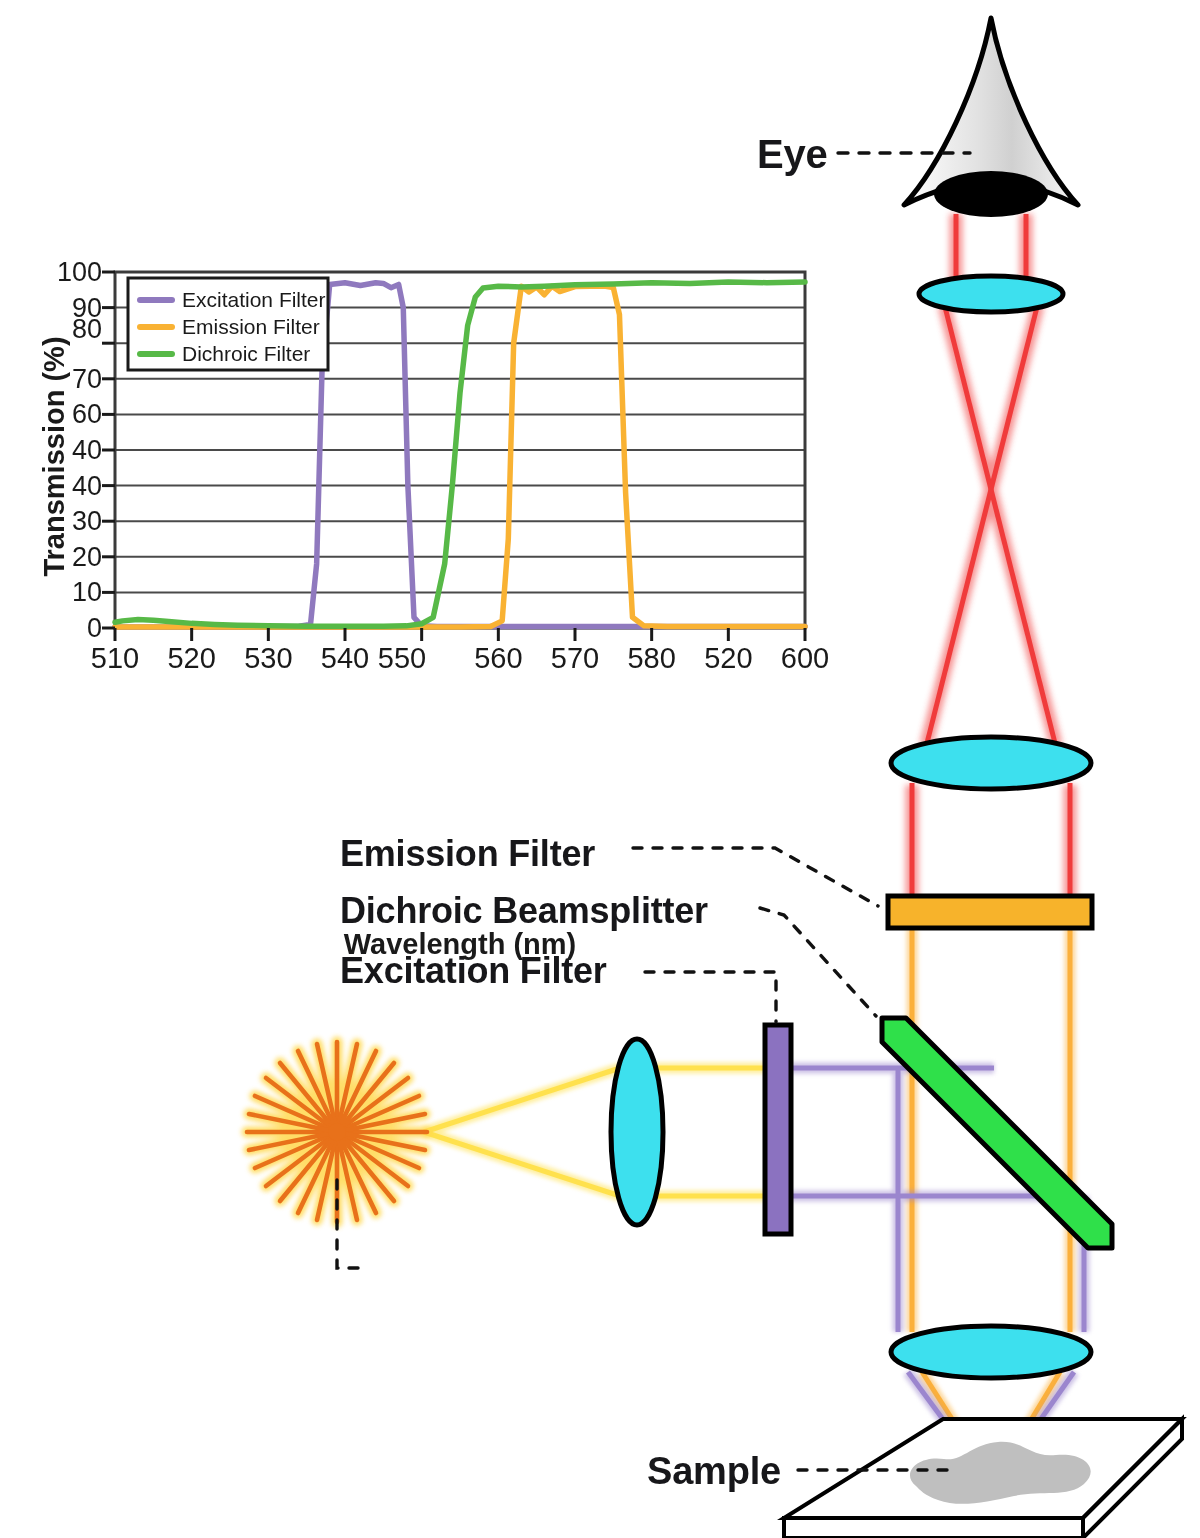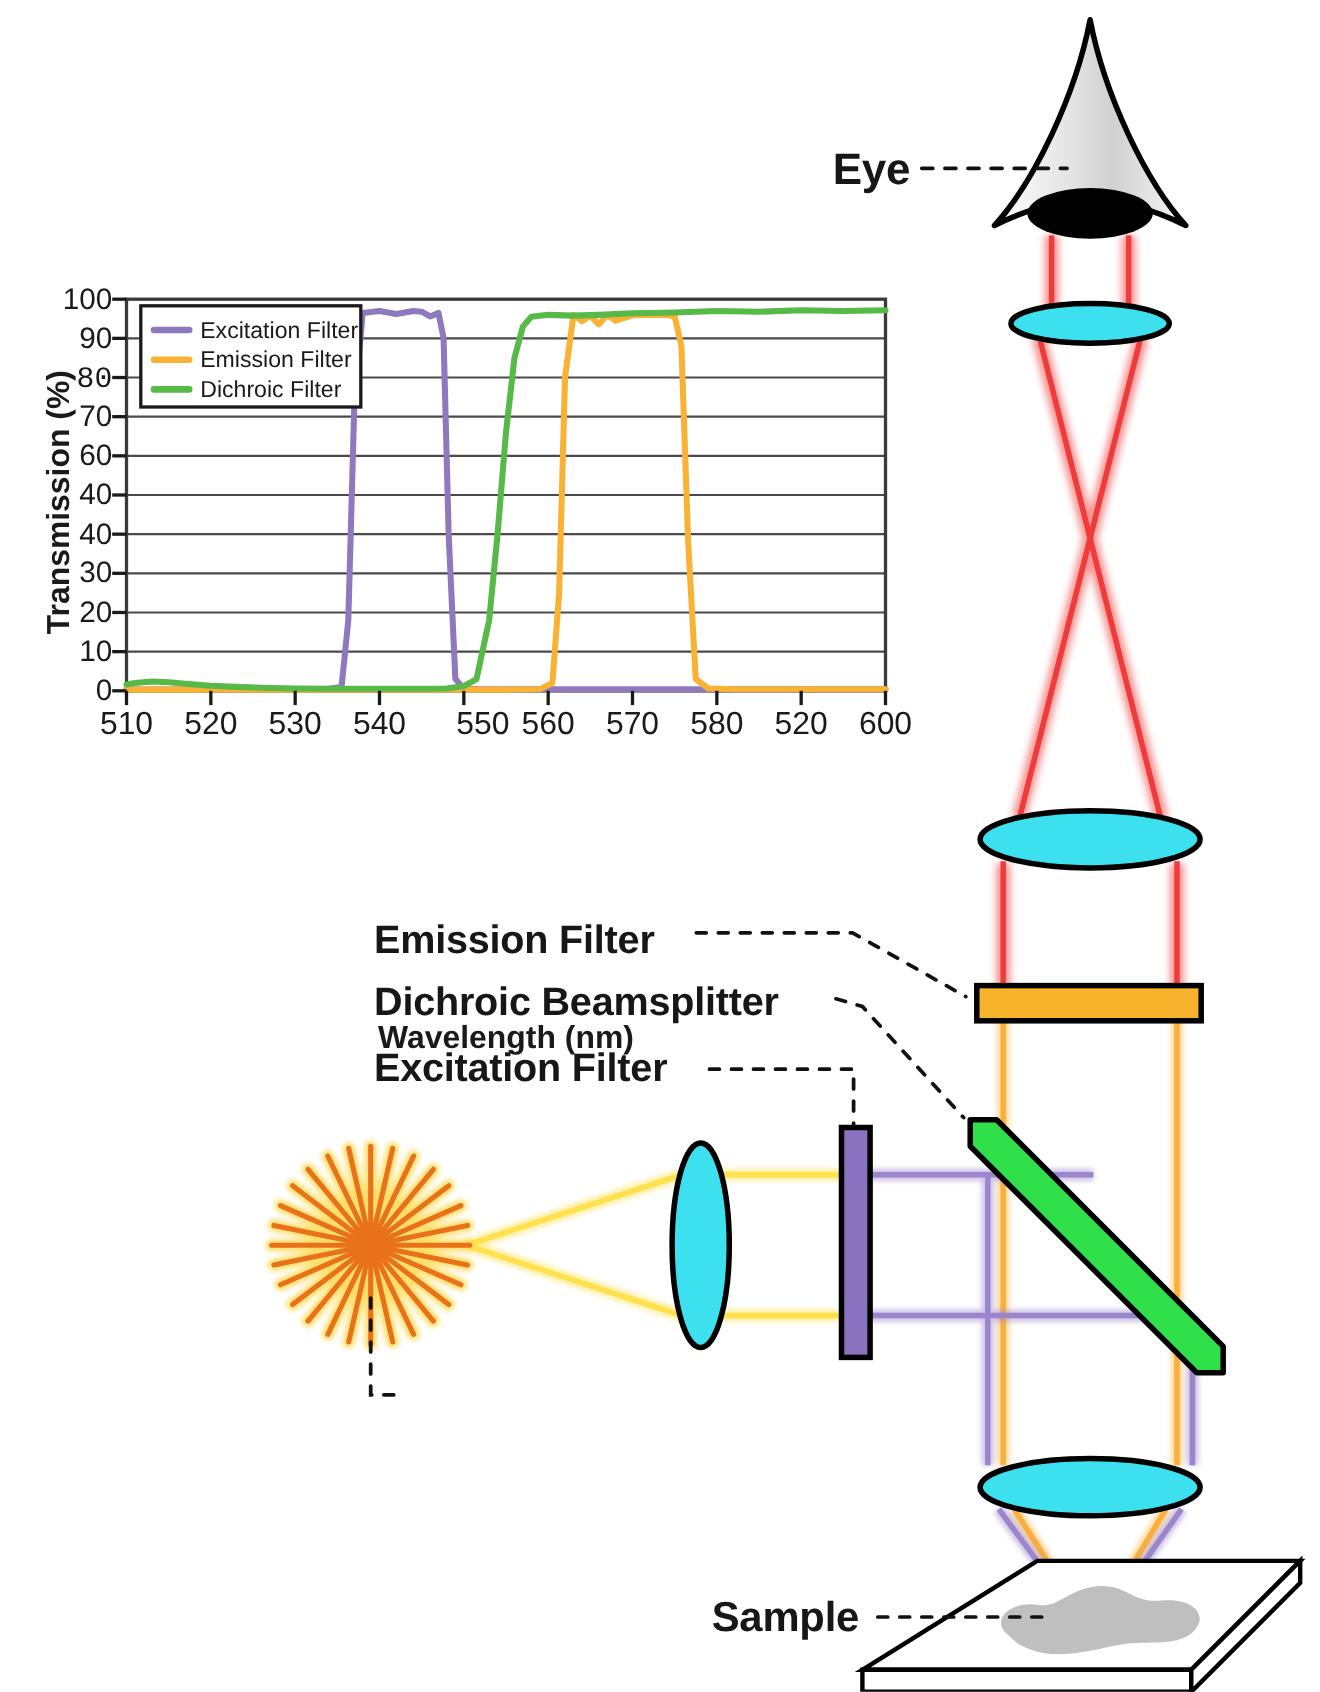--- a/index.html
+++ b/index.html
@@ -229,30 +229,30 @@
 
     <div id="ytick-host">
         <div class="ticky" style="top: 378px;">0</div>
         <div class="ticky" style="top: 342.4px;">10</div>
         <div class="ticky" style="top: 306.8px; text-align: right;">20</div>
         <div class="ticky" style="top: 271.2px;">30</div>
         <div class="ticky" style="top: 235.6px;">40</div>
         <div class="ticky" style="top: 200px;">40</div>
         <div class="ticky" style="top: 164.4px;">60</div>
         <div class="ticky" style="top: 128.8px; text-align: right;">70</div>
-        <div class="ticky" style="top: 96px; font-family: Liberation Mono, monospace;">80</div>
+        <div class="ticky" style="top: 79px;">80</div>
         <div class="ticky" style="top: 57.6px;">90</div>
         <div class="ticky" style="top: 22px;">100</div>
       </div>
     <div id="xtick-host">
         <div class="tickx" style="left: 115px;">510</div>
         <div class="tickx" style="left: 191.667px;">520</div>
         <div class="tickx" style="left: 268.333px;">530</div>
         <div class="tickx" style="left: 345px;">540</div>
-        <div class="tickx" style="left: 439px;">550</div>
+        <div class="tickx" style="left: 402px;">550</div>
         <div class="tickx" style="left: 498.333px;">560</div>
         <div class="tickx" style="left: 575px;">570</div>
         <div class="tickx" style="left: 651.667px;">580</div>
         <div class="tickx" style="left: 728.333px;">520</div>
         <div class="tickx" style="left: 805px;">600</div>
       </div>
 
     <svg id="plot-svg" width="860" height="420" viewBox="0 0 860 420">
       <g id="grid-host">
           <line x1="115" x2="805" y1="342.4" y2="342.4" stroke="#4a4a4a" stroke-width="2"></line>

